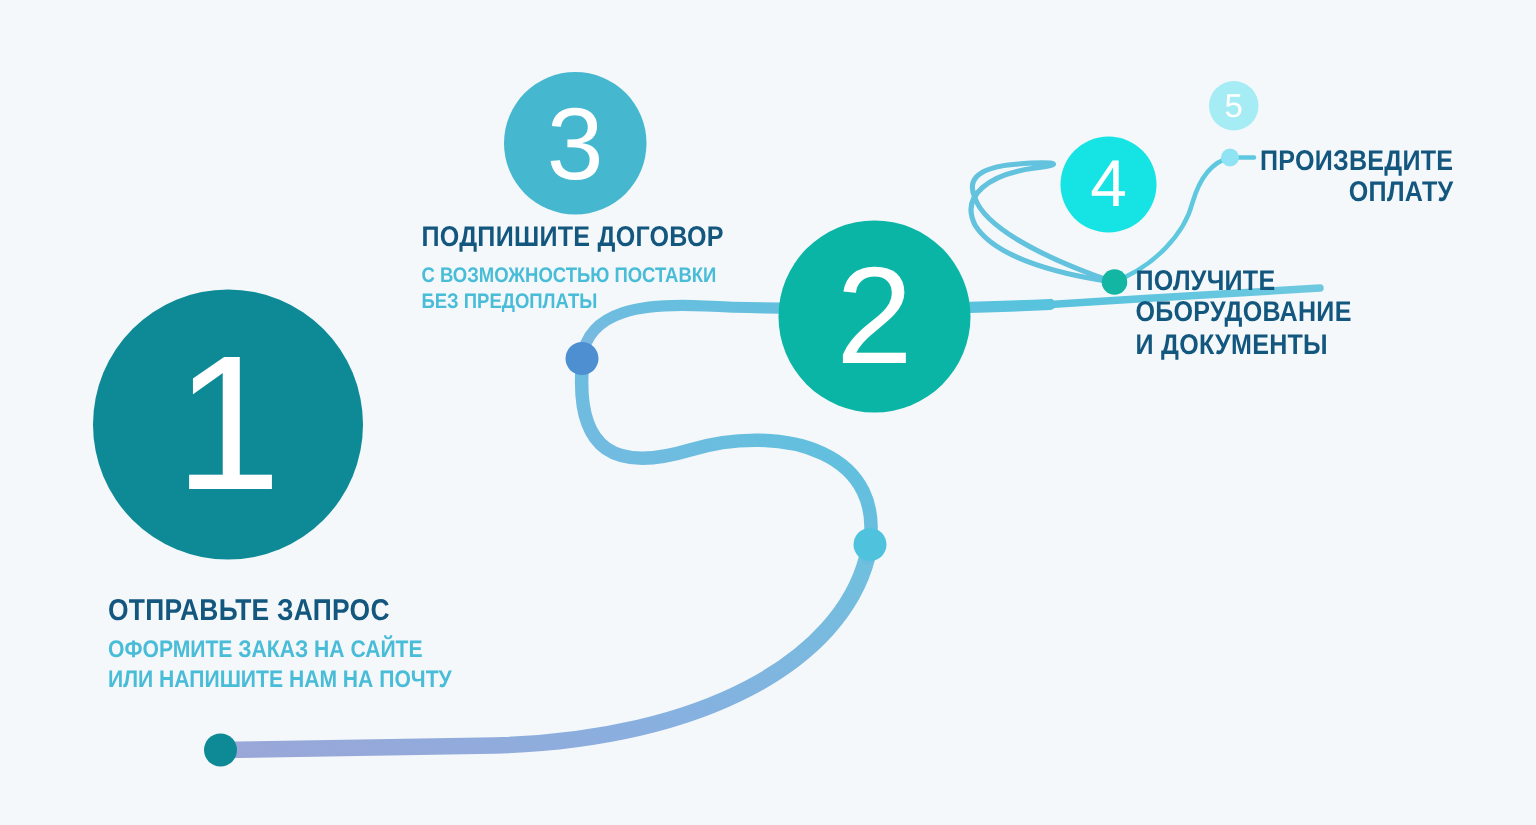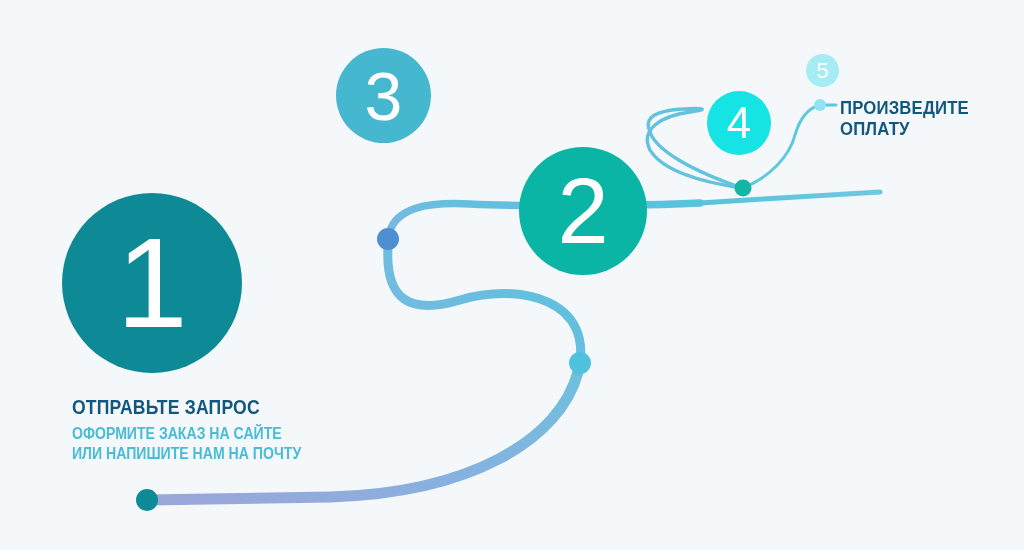--- a/index.html
+++ b/index.html
@@ -91,30 +91,42 @@
     <div class="ttl" style="font-size:20px;">ОТПРАВЬТЕ ЗАПРОС</div>
     <div class="sub" style="font-size:16px;margin-top:6px;">
       <div>ОФОРМИТЕ ЗАКАЗ НА САЙТЕ</div>
       <div>ИЛИ НАПИШИТЕ НАМ НА ПОЧТУ</div>
     </div>
   </div>
 
   <div class="circ" style="left:336px;top:48px;width:95px;height:95px;background:#45b8d0;font-size:68px;">
     <span>3</span>
   </div>
+  <div class="txtblock" style="left:281px;top:148px;">
+    <div class="ttl" style="font-size:19px;">ПОДПИШИТЕ ДОГОВОР</div>
+    <div class="sub" style="font-size:14px;margin-top:6px;">
+      <div>С ВОЗМОЖНОСТЬЮ ПОСТАВКИ</div>
+      <div>БЕЗ ПРЕДОПЛАТЫ</div>
+    </div>
+  </div>
 
   <div class="circ" style="left:519px;top:147px;width:128px;height:128px;background:#0ab5a5;font-size:92px;">
     <span>2</span>
   </div>
 
   <div class="circ" style="left:707px;top:91px;width:64px;height:64px;background:#16e3e3;font-size:44px;">
     <span>4</span>
   </div>
+  <div class="txtblock" style="left:757px;top:177px;">
+    <div class="ttl" style="font-size:19px;">ПОЛУЧИТЕ</div>
+    <div class="ttl" style="font-size:19px;">ОБОРУДОВАНИЕ</div>
+    <div class="ttl" style="font-size:19px;">И ДОКУМЕНТЫ</div>
+  </div>
 
   <div class="circ" style="left:806px;top:54px;width:33px;height:33px;background:#a5ecf5;font-size:22px;">
     <span>5</span>
   </div>
-  <div class="txtblock" style="left:840px;top:97px;">
+  <div class="txtblock" style="left:840px;top:97px;text-align:right;">
     <div class="ttl" style="font-size:19px;">ПРОИЗВЕДИТЕ</div>
     <div class="ttl" style="font-size:19px;">ОПЛАТУ</div>
   </div>
 
 </div>
 
 </body></html>

